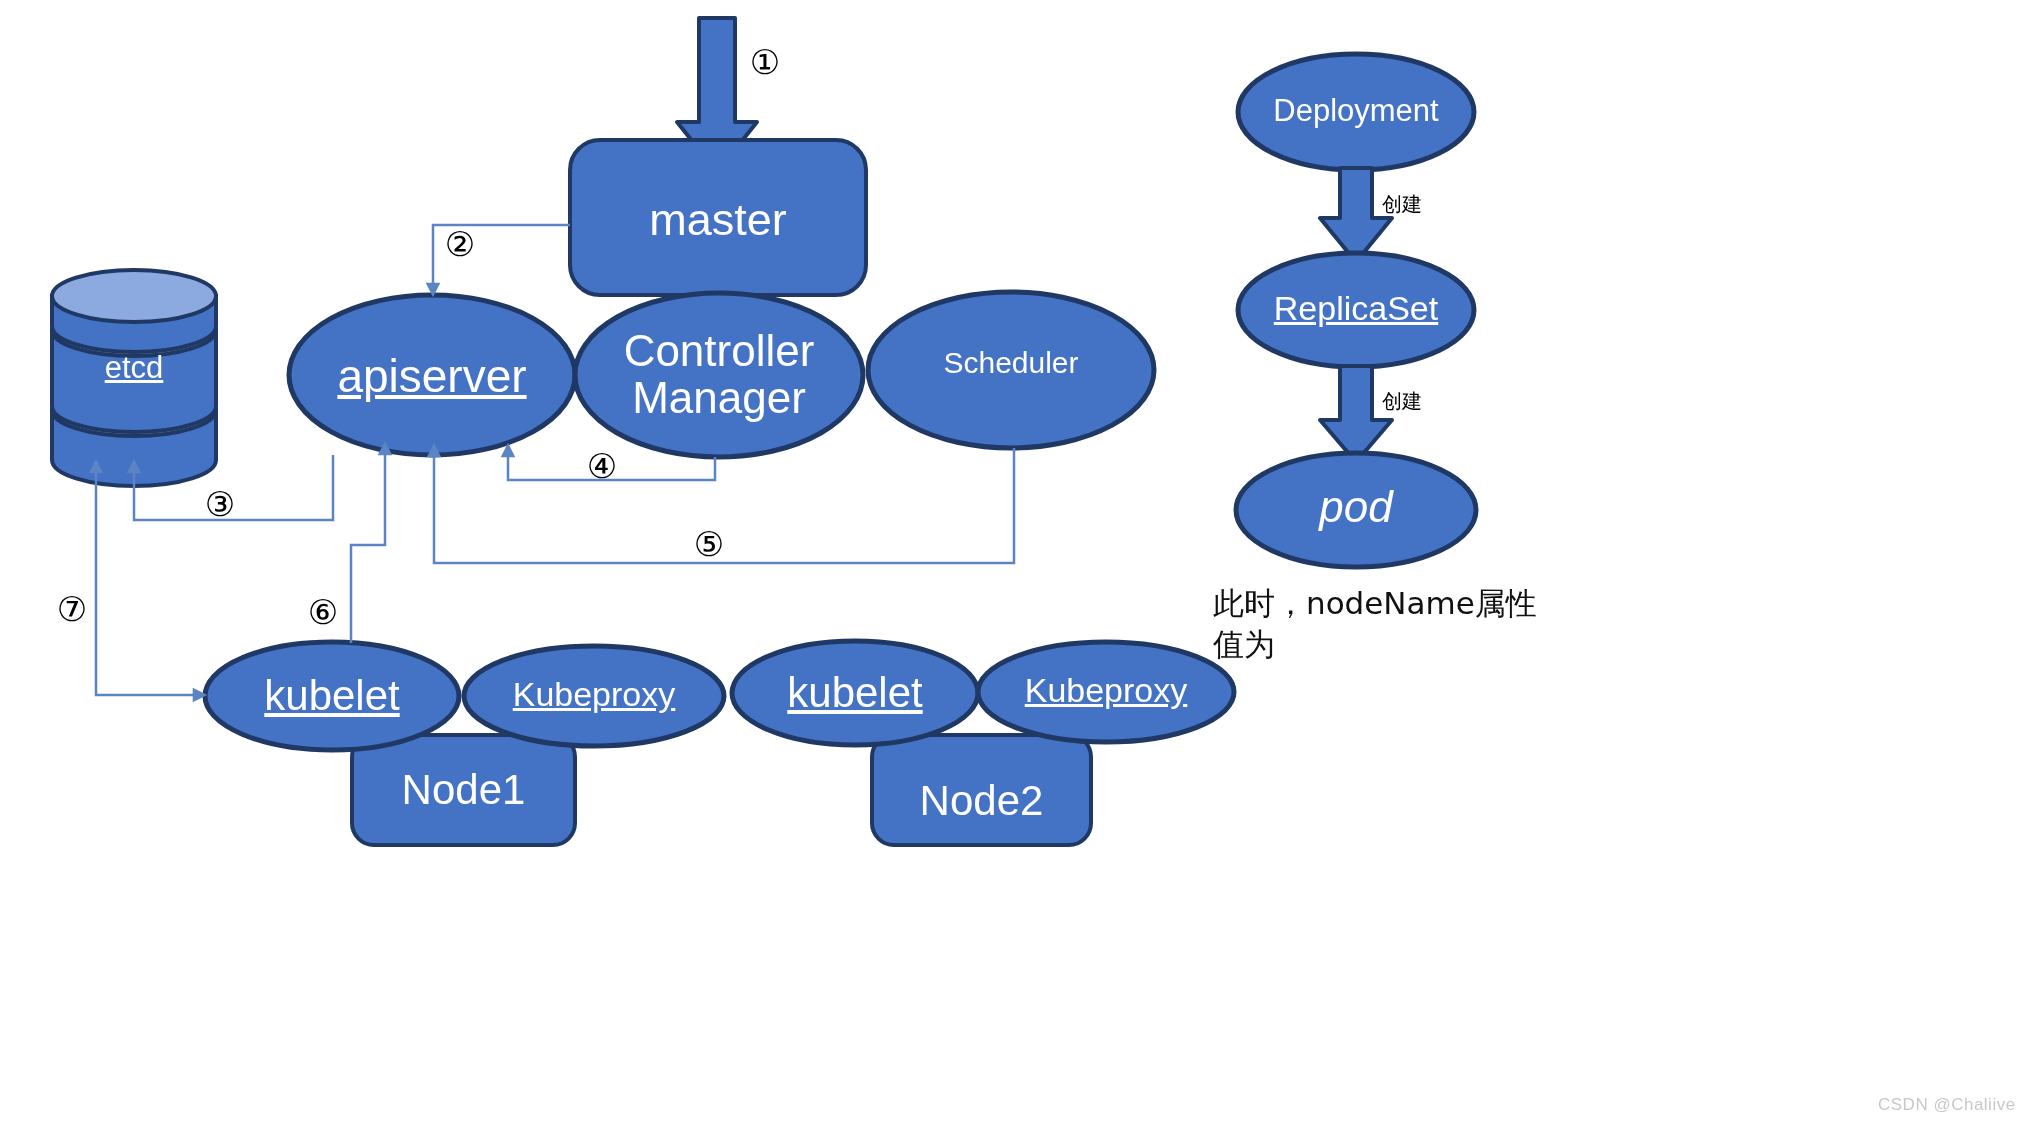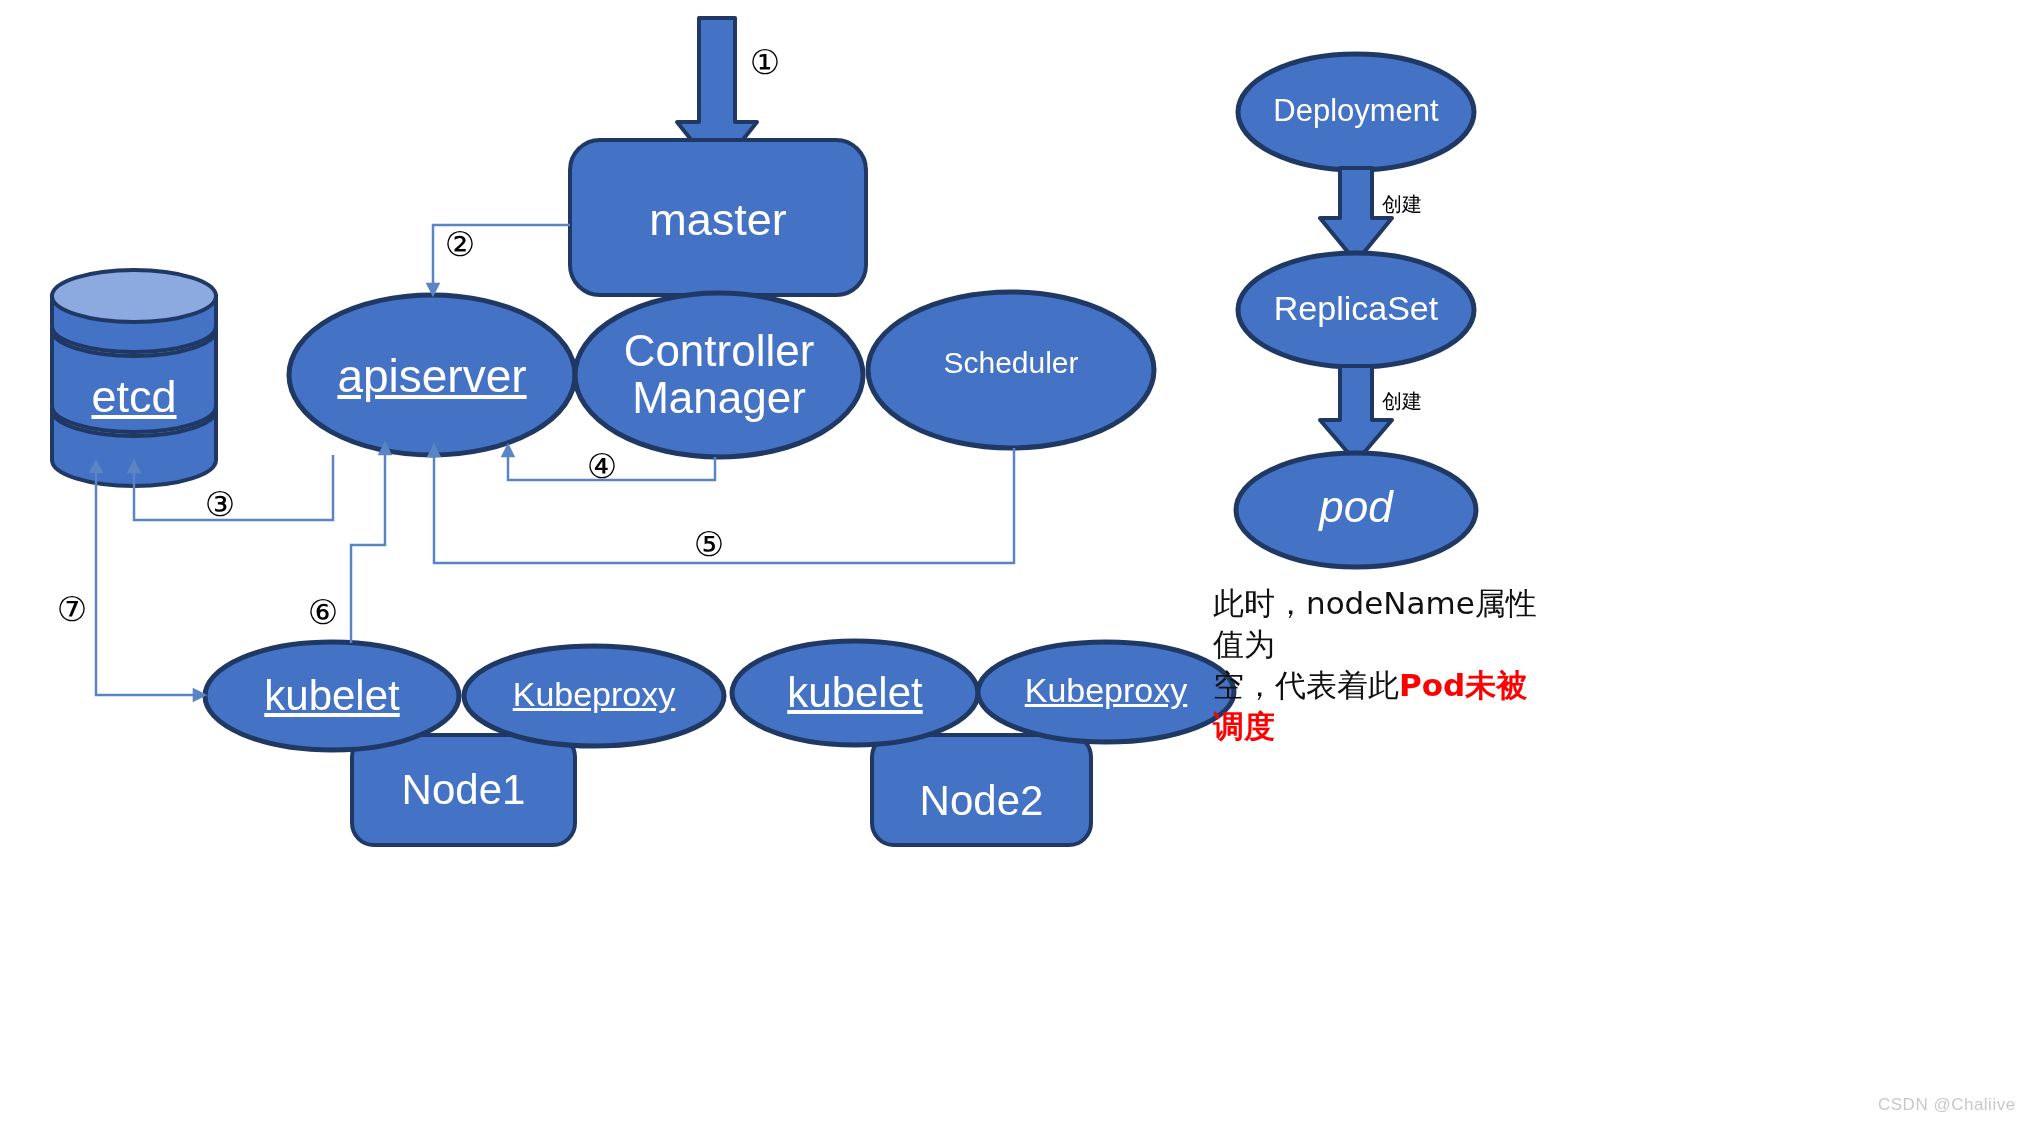--- a/index.html
+++ b/index.html
@@ -172,21 +172,21 @@
       <polyline points="351,643 351,545 385,545 385,448" fill="none" stroke="#5B84C4" stroke-width="2.5" marker-end="url(#thinArrow)"></polyline>
     </g>
 
     <g>
       <polyline points="96,466 96,695 200,695" fill="none" stroke="#5B84C4" stroke-width="2.5" marker-start="url(#thinArrow)" marker-end="url(#thinArrow)"></polyline>
     </g>
   </svg>
 
   <div class="shape-label" style="left:570px; top:196px; width:296px; font-size:45px;">master</div>
 
-  <div class="shape-label" style="left:52px; top:373px; width:164px; font-size:45px; text-decoration:underline; text-decoration-color:#ffffff;">etcd</div>
+  <div class="shape-label" style="left:52px; top:352px; width:164px; font-size:31px; text-decoration:underline; text-decoration-color:#ffffff;">etcd</div>
 
   <div class="shape-label" style="left:289px; top:352px; width:286px; font-size:46px; text-decoration:underline; text-decoration-color:#ffffff;">apiserver</div>
 
   <div class="shape-label" style="left:575px; top:327px; width:288px; font-size:44px; line-height:1.07;">Controller
 Manager</div>
 
   <div class="shape-label" style="left:868px; top:347px; width:286px; font-size:30px;">Scheduler</div>
 
   <div class="shape-label" style="left:205px; top:674px; width:254px; font-size:42px; text-decoration:underline; text-decoration-color:#ffffff;">kubelet</div>
 
@@ -195,21 +195,21 @@
   <div class="shape-label" style="left:352px; top:768px; width:223px; font-size:42px;">Node1</div>
 
   <div class="shape-label" style="left:732px; top:671px; width:246px; font-size:42px; text-decoration:underline; text-decoration-color:#ffffff;">kubelet</div>
 
   <div class="shape-label" style="left:978px; top:673px; width:256px; font-size:34px; text-decoration:underline; text-decoration-color:#ffffff;">Kubeproxy</div>
 
   <div class="shape-label" style="left:872px; top:768px; width:219px; font-size:42px;margin-top:11px;">Node2</div>
 
   <div class="shape-label" style="left:1238px; top:95px; width:236px; font-size:31px;">Deployment</div>
 
-  <div class="shape-label" style="left:1238px; top:291px; width:236px; font-size:34px; text-decoration-color:#ffffff;">ReplicaSet</div>
+  <div class="shape-label" style="left:1238px; top:291px; width:236px; font-size:34px; text-decoration:underline; text-decoration-color:#ffffff;">ReplicaSet</div>
 
   <div class="shape-label" style="left:1236px; top:484px; width:240px; font-size:44px;font-style:italic;">pod</div>
 
   <div class="step-num" style="left:745px; top:45px; width:40px;">①</div>
 
   <div class="step-num" style="left:440px; top:227px; width:40px;">②</div>
 
   <div class="step-num" style="left:200px; top:487px; width:40px;">③</div>
 
   <div class="step-num" style="left:582px; top:449px; width:40px;">④</div>
@@ -221,20 +221,17 @@
   <div class="step-num" style="left:52px; top:592px; width:40px;">⑦</div>
 
   <div class="edge-label" style="left:1382px; top:194px;">创建</div>
 
   <div class="edge-label" style="left:1382px; top:391px;">创建</div>
 
   <div class="note-text" style="left:1213px; top:583px; width:330px;">
     <div>
       <span>此时，</span><span>nodeName</span><span>属性值为</span>
     </div>
-    <div>
-      <span>空，代表着此</span><span class="note-red">Pod未被调度</span>
-    </div>
   </div>
 
   <div class="watermark" style="left:1878px; top:1095px;">CSDN @Chaliive</div>
 
 </div>
 
 </body></html>

